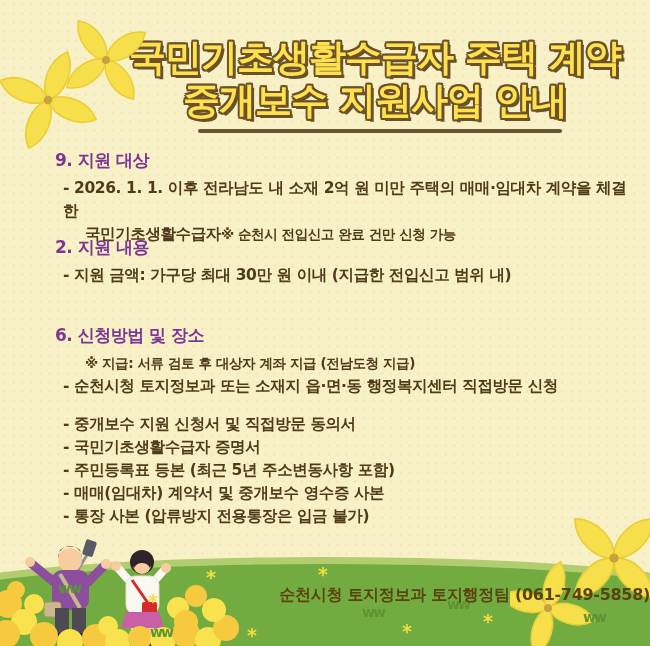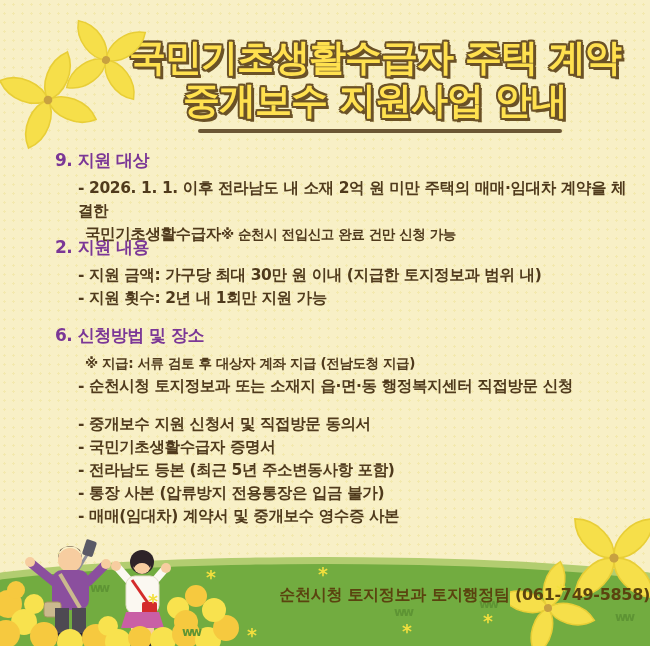--- a/index.html
+++ b/index.html
@@ -20,33 +20,33 @@
       3px 3px #6B5227;
   }
   .title-underline{
     position:absolute;left:198px;top:129px;width:364px;height:4px;
     background:#6B5634;border-radius:2px;
   }
   
   .section{position:absolute;left:55px;right:15px;color:#4F3A1C;}
   .s1{top:150px}.s2{top:237px}.s3{top:325px}.s4{top:413px}
   .heading{color:#7B3796;font-size:17px;line-height:20px;margin-bottom:7px;letter-spacing:-0.5px;}
-  .line{margin-left:23px;font-size:15.5px;line-height:23px;letter-spacing:-0.4px;}
+  .line{margin-left:8px;font-size:15.5px;line-height:23px;letter-spacing:-0.4px;}
   .indent2{margin-left:30px;}
   .note{font-size:13.5px;}
   .gap{}
   
   .grass-light{position:absolute;top:557px;left:-60px;right:-60px;height:160px;
     background:#B2CD70;border-radius:50% 50% 0 0 / 34px 34px 0 0;}
   .grass-main{position:absolute;top:564px;left:-60px;right:-60px;height:160px;
     background:#72AC40;border-radius:50% 50% 0 0 / 34px 34px 0 0;}
   .footer{position:absolute;top:585px;left:30px;right:0;text-align:right;
     color:#5A430F;font-size:16px;letter-spacing:-0.3px;z-index:6;}
   .star{position:absolute;color:#F2DF3E;font-size:19px;line-height:10px;z-index:4;}
-  .tuft{position:absolute;color:#5E9434;font-size:12px;line-height:8px;letter-spacing:-2px;z-index:4;margin-left:32px;}
+  .tuft{position:absolute;color:#5E9434;font-size:14px;line-height:8px;letter-spacing:-2px;z-index:4;}
   .deco{position:absolute;z-index:3;}
   .tl{left:0;top:0;z-index:1;}
   .br{right:0;top:458px;}
   .couple{left:0;top:534px;}
 </style>
 </head>
 <body>
 
 <div class="poster">
 
@@ -76,36 +76,35 @@
   <div class="section s1">
     <div class="heading">9. 지원 대상</div>
     <div class="line">- 2026. 1. 1. 이후 전라남도 내 소재 2억 원 미만 주택의 매매·임대차 계약을 체결한</div>
     <div class="line indent2">
       <span>국민기초생활수급자</span><span class="note gap">※ 순천시 전입신고 완료 건만 신청 가능</span>
     </div>
   </div>
 
   <div class="section s2">
     <div class="heading">2. 지원 내용</div>
-    <div class="line">- 지원 금액: 가구당 최대 30만 원 이내 (지급한 토지정보과 범위 내)</div>
-    <div class="line">- 지원 횟수: 2년 내 1회만 지원 가능</div>
+    <div class="line">- 지원 금액: 가구당 최대 30만 원 이내 (지급한 전입신고 범위 내)</div>
   </div>
 
   <div class="section s3">
     <div class="heading">6. 신청방법 및 장소</div>
     <div class="line indent2 note">※ 지급: 서류 검토 후 대상자 계좌 지급 (전남도청 지급)</div>
     <div class="line">- 순천시청 토지정보과 또는 소재지 읍·면·동 행정복지센터 직접방문 신청</div>
   </div>
 
   <div class="section s4">
     <div class="line">- 중개보수 지원 신청서 및 직접방문 동의서</div>
     <div class="line">- 국민기초생활수급자 증명서</div>
-    <div class="line">- 전라남도 등본 (최근 5년 주소변동사항 포함)</div>
+    <div class="line">- 주민등록표 등본 (최근 5년 주소변동사항 포함)</div>
+    <div class="line">- 매매(임대차) 계약서 및 중개보수 영수증 사본</div>
     <div class="line">- 통장 사본 (압류방지 전용통장은 입금 불가)</div>
-    <div class="line">- 매매(임대차) 계약서 및 중개보수 영수증 사본</div>
   </div>
 
   <div class="grass-light"></div>
   <div class="grass-main"></div>
 
   <span class="star" style="left:148px;top:596px">*</span>
   <span class="star" style="left:206px;top:572px">*</span>
   <span class="star" style="left:247px;top:630px">*</span>
   <span class="star" style="left:402px;top:626px">*</span>
   <span class="star" style="left:483px;top:616px">*</span>

